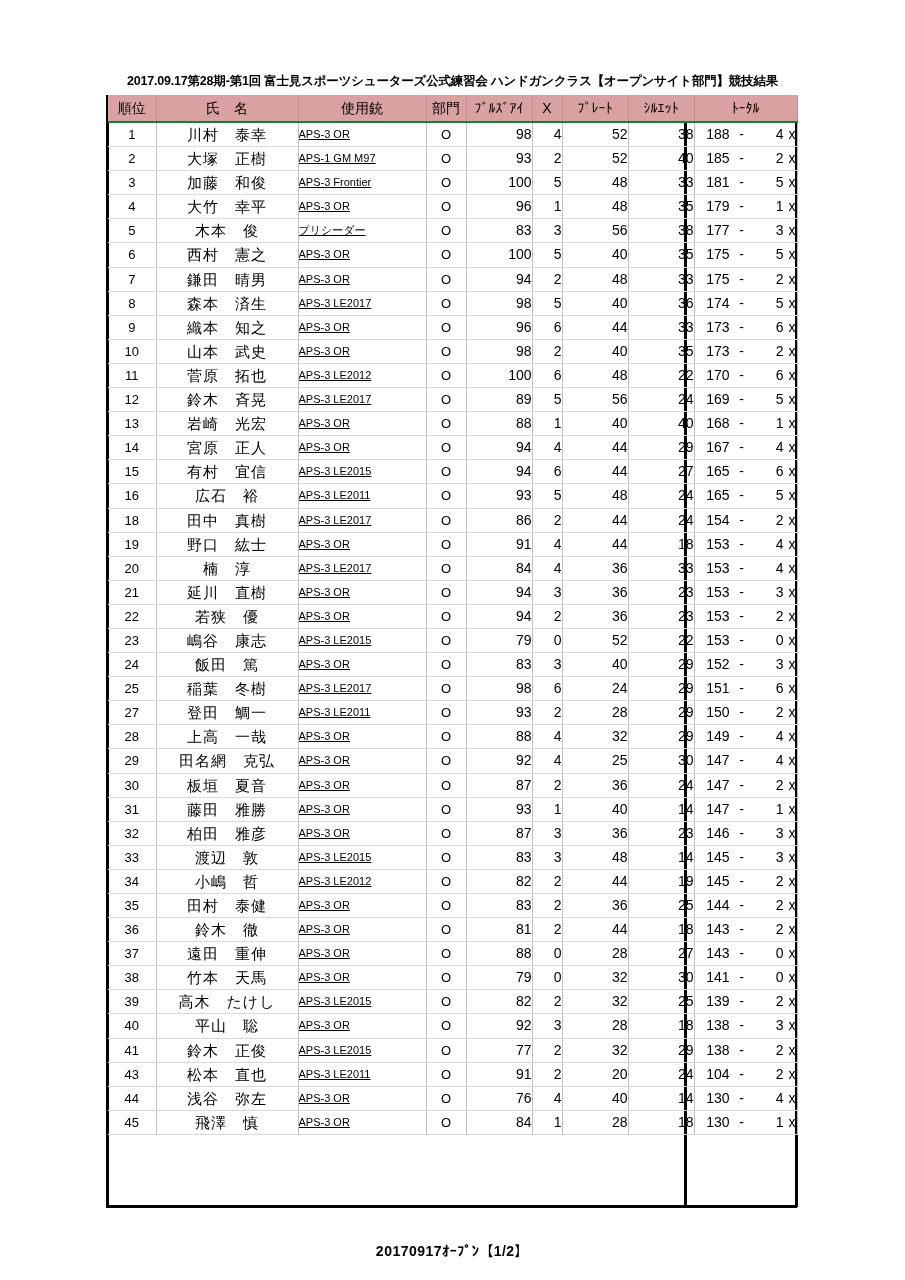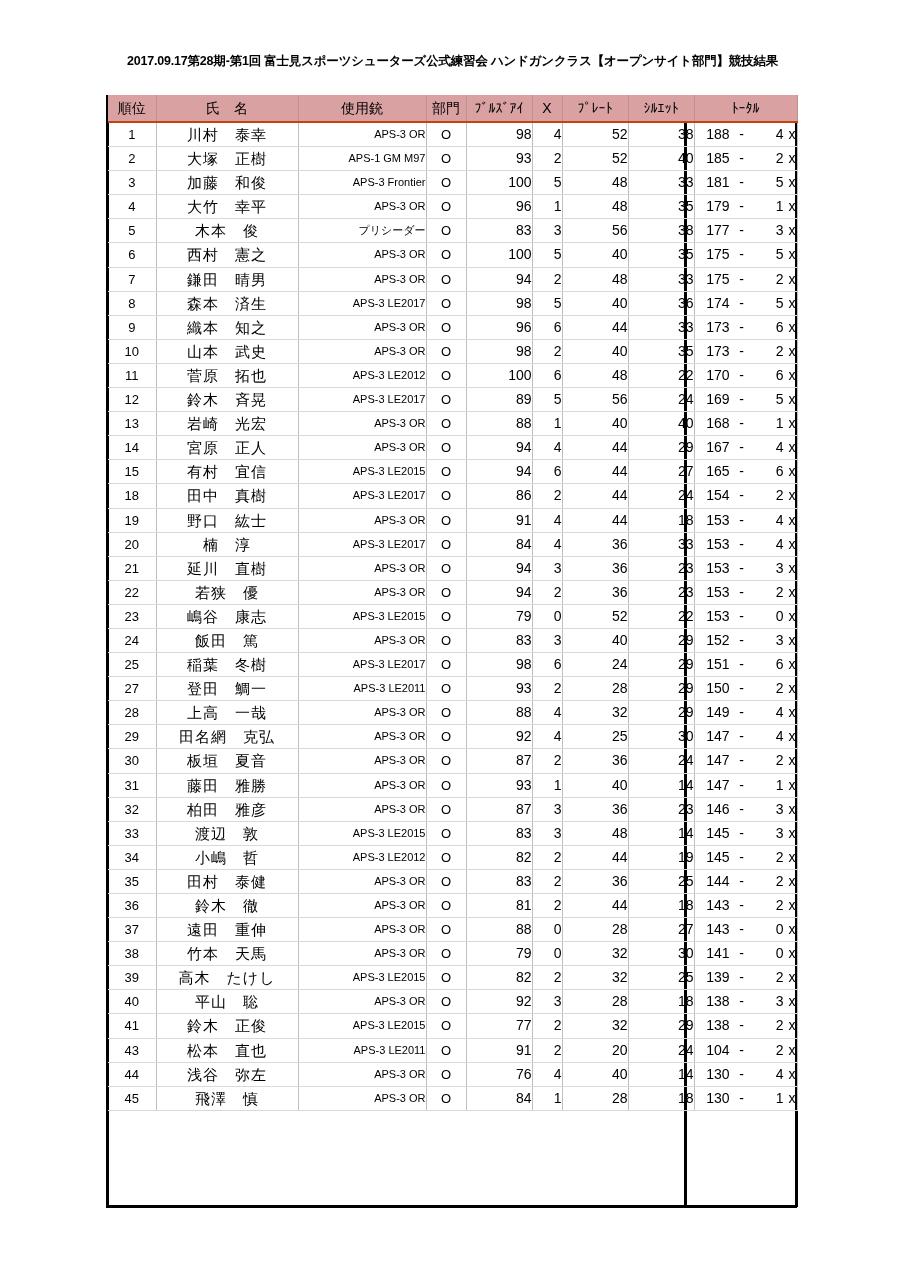--- a/index.html
+++ b/index.html
@@ -17,21 +17,21 @@
   }
   .page {
     position: absolute;
     left: 0; top: 0;
     width: 905px;
     height: 1280px;
   }
   .title {
     position: absolute;
     left: 0;
-    top: 54px;
+    top: 74px;
     width: 905px;
     text-align: center;
     font-size: 12.5px;
     font-weight: bold;
     letter-spacing: -0.2px;
     white-space: nowrap;
     line-height: 14px;
   }
   table.results {
     position: absolute;
@@ -48,21 +48,21 @@
     border-right: 1px solid #bfbfbf;
     border-bottom: 1px solid #d9d9d9;
     height: 23.1px;
     line-height: 23.1px;
     overflow: hidden;
     white-space: nowrap;
     font-weight: normal;
   }
   table.results thead th {
     background: #d9a1a1;
-    border-bottom: 2px solid #c2410c;
+    border-bottom: 2px solid #15803d;
     border-right: 1px solid #c08f8f;
     text-align: center;
     font-size: 14px;
     height: 26px;
     line-height: 26px;
     font-weight: normal;
   }
   
   .frame-left, .frame-right, .frame-top, .frame-bot {
     position: absolute;
@@ -87,21 +87,21 @@
   col.c-gun   { width: 128px; }
   col.c-div   { width: 40px; }
   col.c-bull  { width: 66px; }
   col.c-x     { width: 30px; }
   col.c-plate { width: 66px; }
   col.c-sil   { width: 66px; }
   col.c-total { width: 103px; }
 
   td.rank  { text-align: center; }
   td.name  { text-align: center; font-size: 15px; letter-spacing: 1px; }
-  td.gun   { text-align: right; font-size: 11px; }
+  td.gun   { text-align: left; font-size: 11px; text-decoration: underline; }
   td.div   { text-align: center; font-size: 13px; }
   td.num   { text-align: right; padding-right: 6px; font-size: 14px; }
   td.total { border-right: none; padding: 0; }
 
   .total-inner {
     display: flex;
     align-items: center;
     justify-content: center;
     height: 23.1px;
     font-size: 14px;
@@ -424,20 +424,38 @@
           <td class="total">
             <div class="total-inner">
               <span class="tv">165</span>
               <span class="td">-</span>
               <span class="tx">6</span>
               <span style="padding-left: 5px;">x</span>
             </div>
           </td>
         </tr>
         <tr>
+          <td class="rank">16</td>
+          <td class="name">広石　裕</td>
+          <td class="gun">APS-3 LE2011</td>
+          <td class="div">O</td>
+          <td class="num">93</td>
+          <td class="num">5</td>
+          <td class="num">48</td>
+          <td class="num">24</td>
+          <td class="total">
+            <div class="total-inner">
+              <span class="tv">165</span>
+              <span class="td">-</span>
+              <span class="tx">5</span>
+              <span style="padding-left: 5px;">x</span>
+            </div>
+          </td>
+        </tr>
+        <tr>
           <td class="rank">18</td>
           <td class="name">田中　真樹</td>
           <td class="gun">APS-3 LE2017</td>
           <td class="div">O</td>
           <td class="num">86</td>
           <td class="num">2</td>
           <td class="num">44</td>
           <td class="num">24</td>
           <td class="total">
             <div class="total-inner">
@@ -894,13 +912,14 @@
               <span class="tv">130</span>
               <span class="td">-</span>
               <span class="tx">1</span>
               <span style="padding-left: 5px;">x</span>
             </div>
           </td>
         </tr>
       </tbody>
   </table>
 
+  <div class="footer">20170917ｵｰﾌﾟﾝ【1/2】</div>
 </div>
 
 </body></html>

